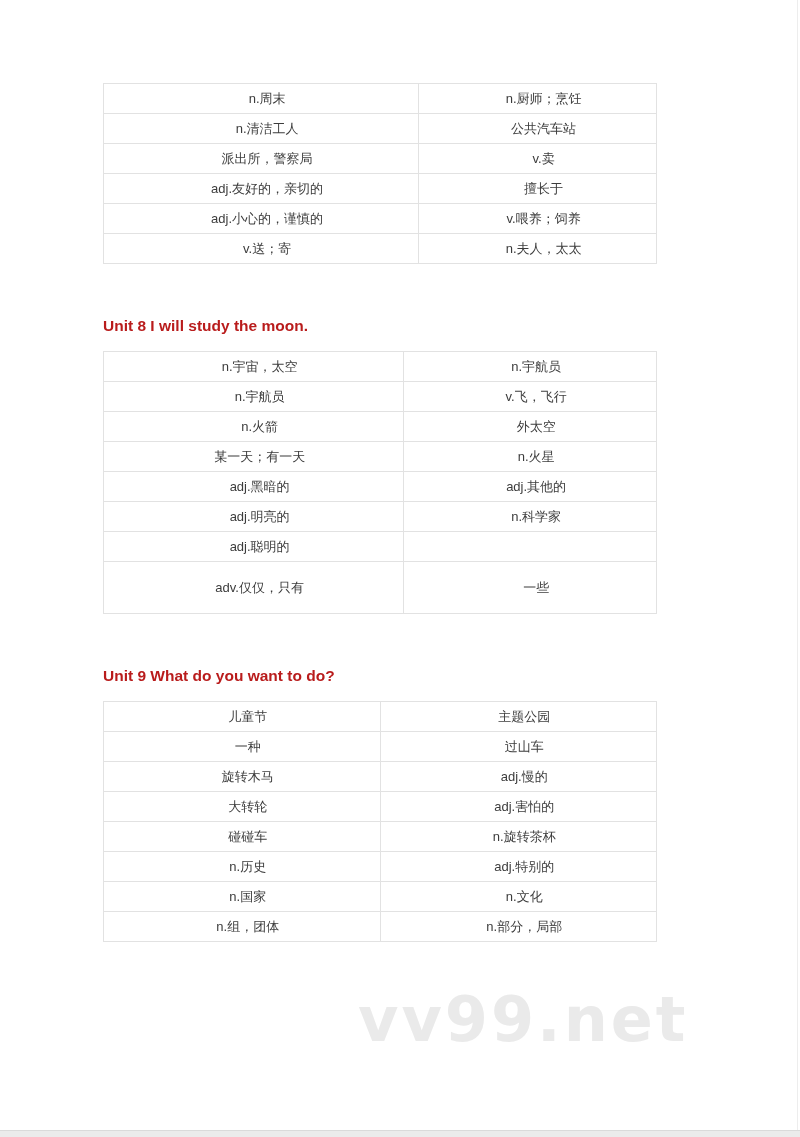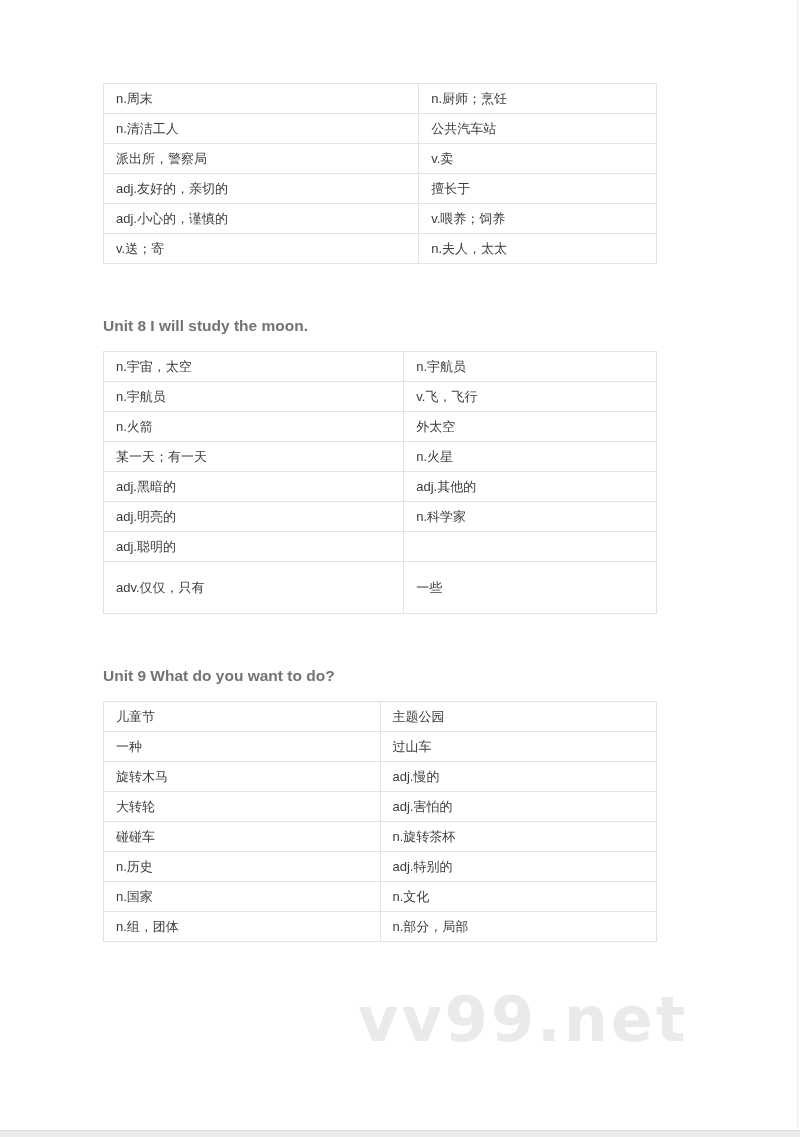--- a/index.html
+++ b/index.html
@@ -44,30 +44,31 @@
   }
   table.vocab td {
     border: 1px solid #e2e2e2;
     height: 29px;
     padding: 0 0 0 12px;
     font-size: 13px;
     color: #3c3c3c;
     vertical-align: middle;
     white-space: nowrap;
     overflow: hidden;
+    text-align: center;
   }
   .section-1 table.vocab tr:last-child td {
     height: 51px;
   }
   h2.unit-heading {
     margin: 52px 0 15px 0;
     font-size: 15.5px;
     line-height: 20px;
     font-weight: bold;
-    color: #737373;
+    color: #b91c1c;
   }
   .page-right-edge {
     position: absolute;
     top: 0;
     right: 2px;
     bottom: 6px;
     width: 1px;
     background: #ededed;
     z-index: 2;
   }

